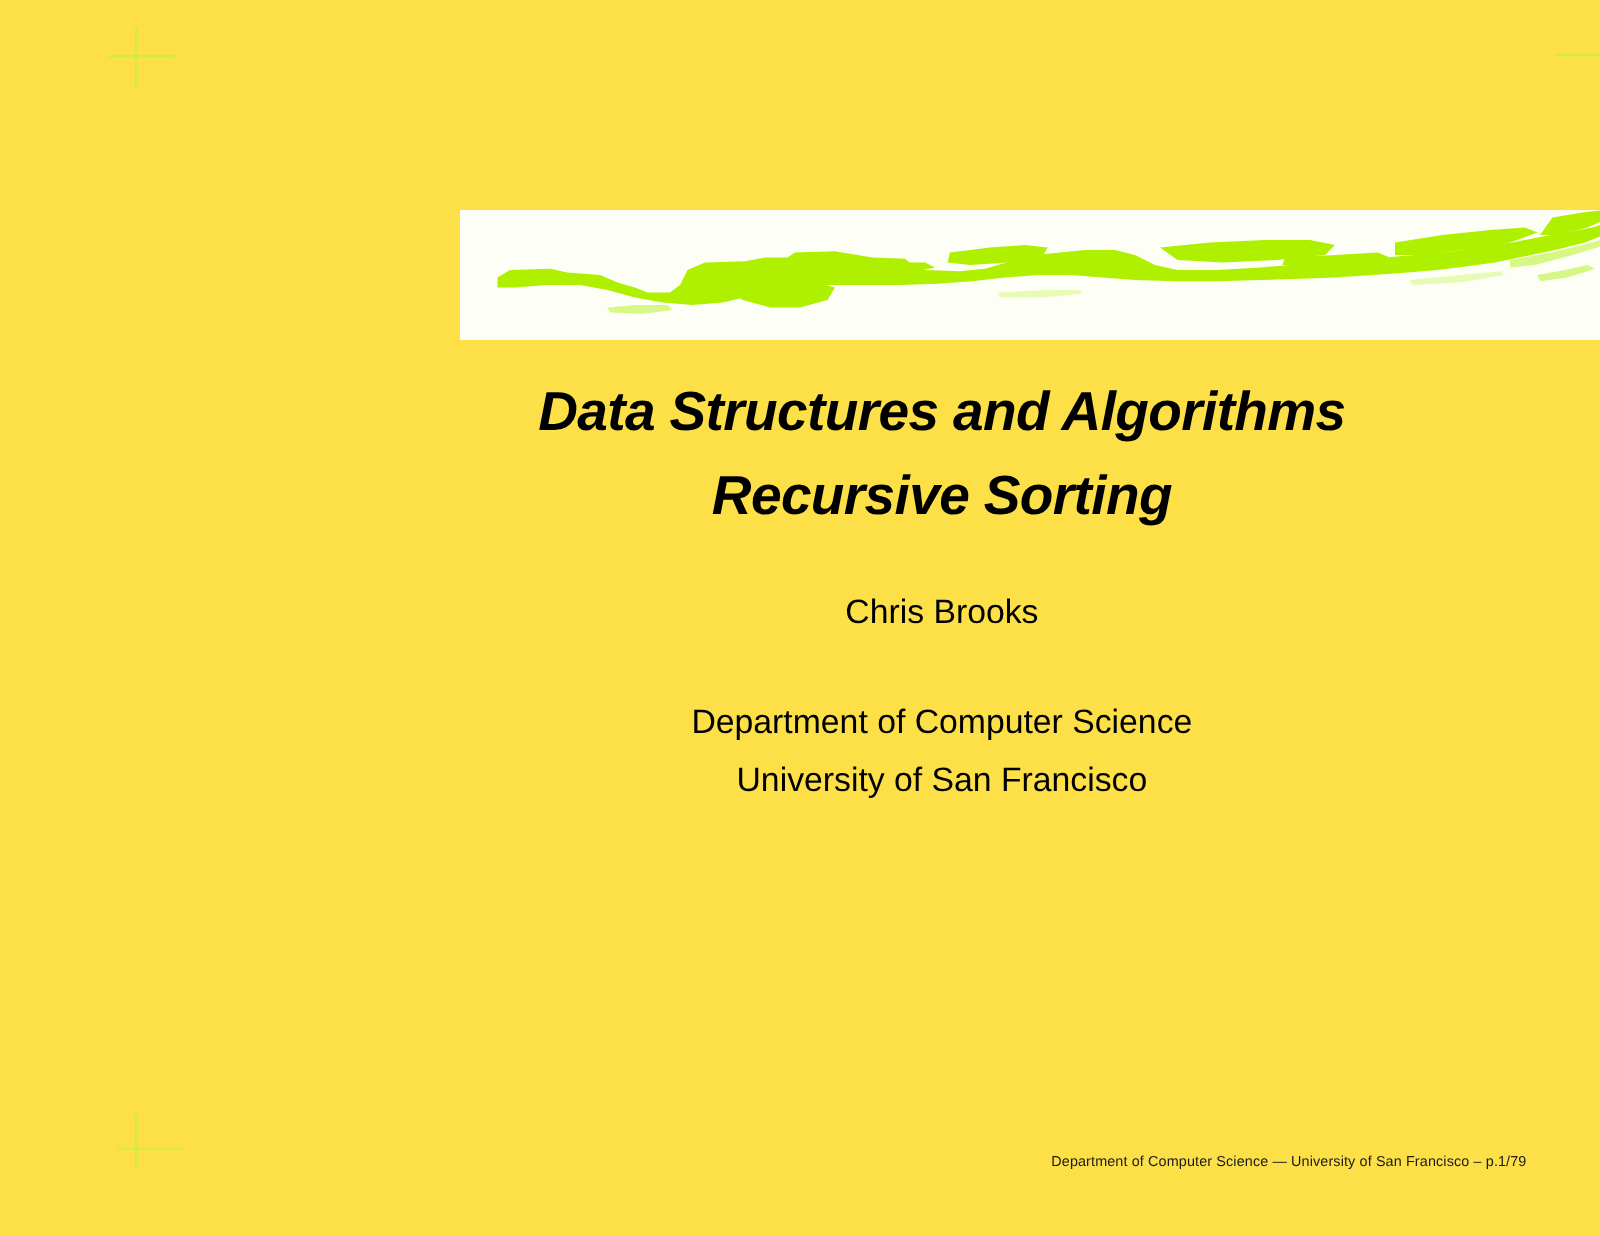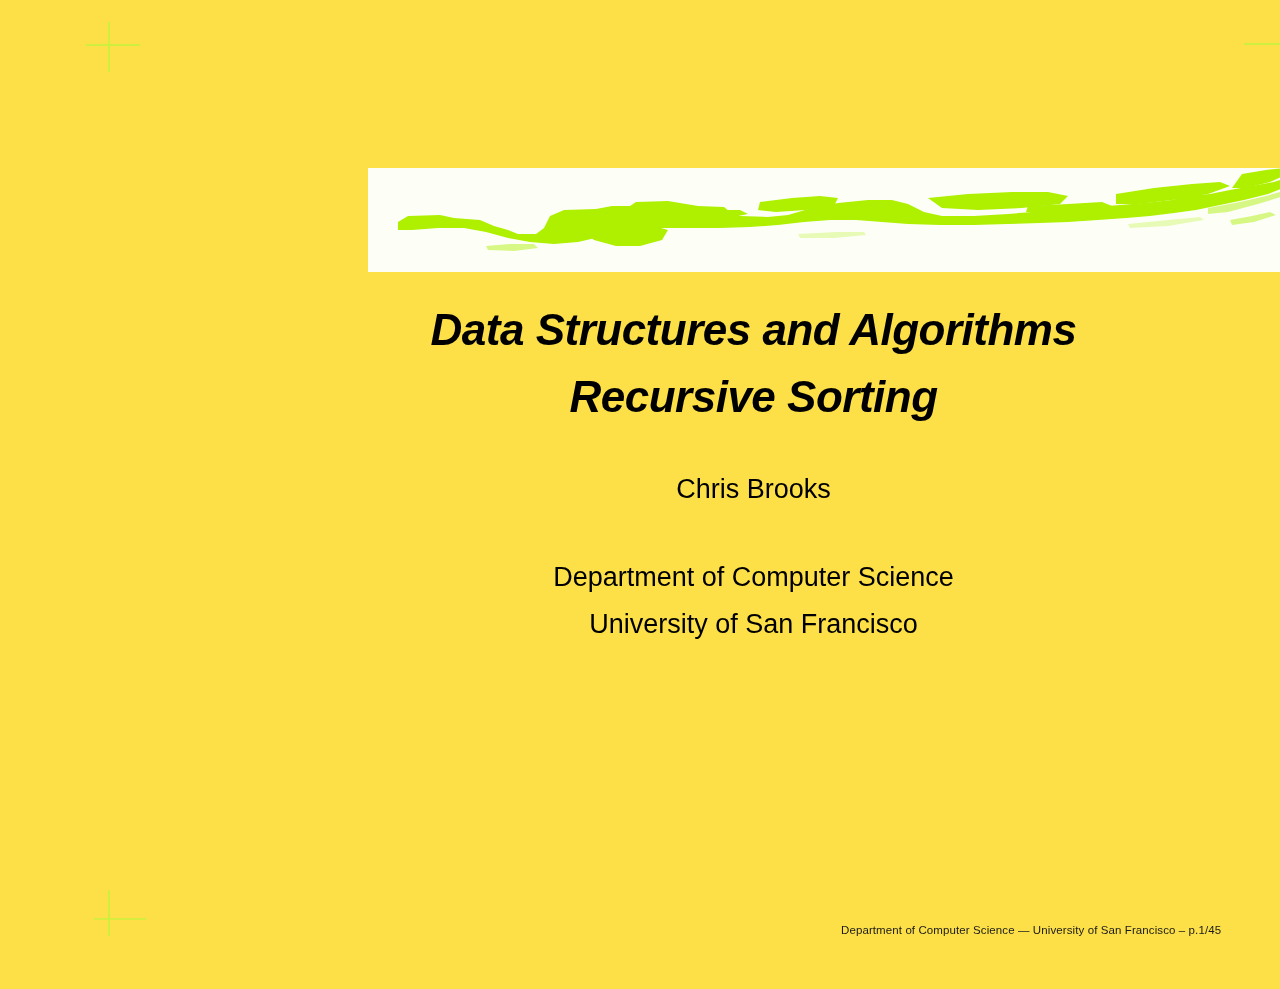--- a/index.html
+++ b/index.html
@@ -168,15 +168,15 @@
 
     <div class="title-line" id="title-sub">Recursive Sorting</div>
 
     <div class="meta-line" id="author">Chris Brooks</div>
 
     <div class="meta-line" id="dept">Department of Computer Science</div>
 
     <div class="meta-line" id="institute">University of San Francisco</div>
   </div>
 
-  <div id="footer">Department of Computer Science — University of San Francisco – p.1/45</div>
+  <div id="footer">Department of Computer Science — University of San Francisco – p.1/79</div>
 
 </div>
 
 </body></html>

